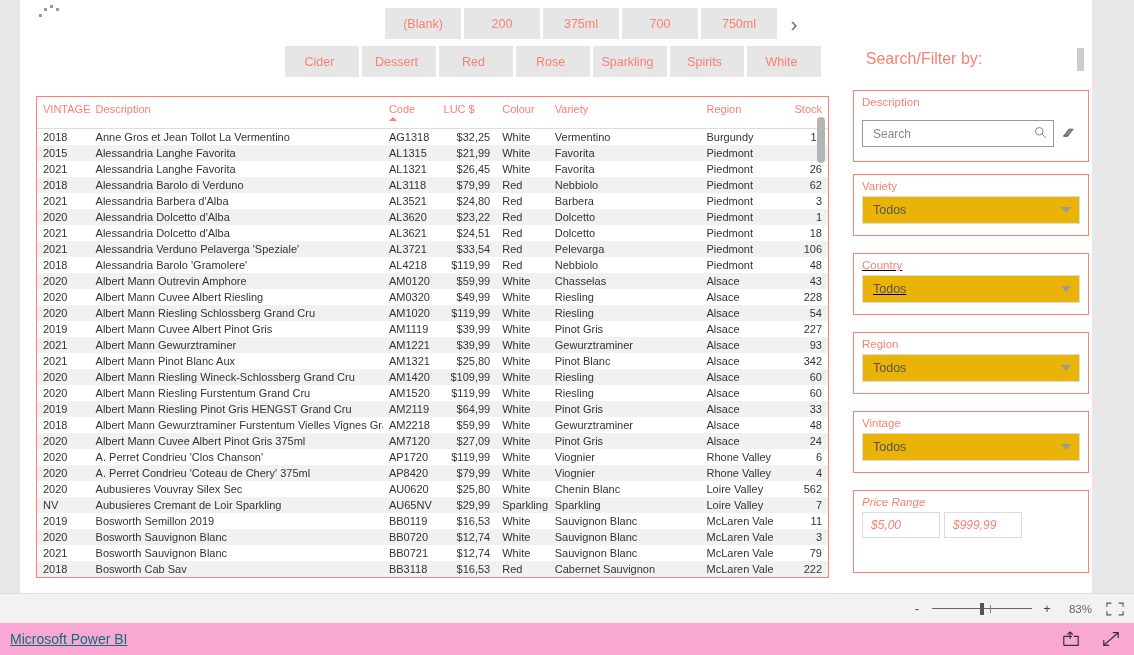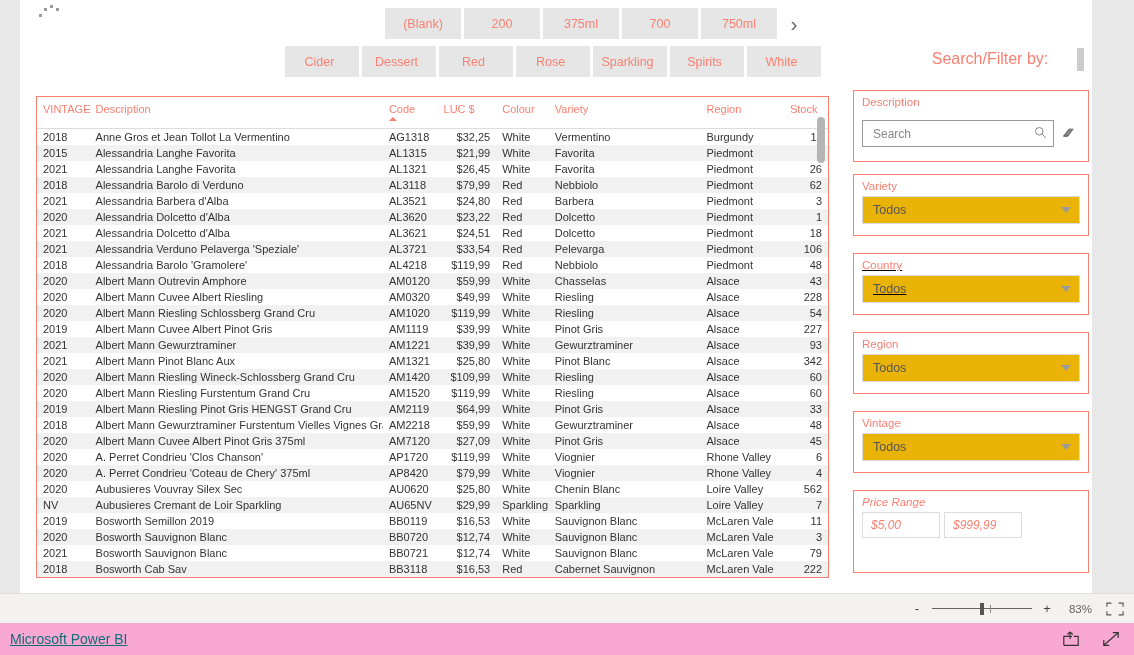--- a/index.html
+++ b/index.html
@@ -87,21 +87,21 @@
   table#grid thead th {
     color: #fa8072;
     font-weight: normal;
     font-size: 11px;
     text-align: left;
     padding: 6px 6px 7px 6px;
     border-bottom: 1px solid #ddd;
     vertical-align: top;
     white-space: nowrap;
   }
-  table#grid thead th.num { text-align: center; }
+  table#grid thead th.num { text-align: right; }
   .sort-caret {
     display: block;
     width: 0; height: 0;
     border-left: 4px solid transparent;
     border-right: 4px solid transparent;
     border-bottom: 4px solid #fa8072;
     margin-top: 2px;
   }
   table#grid tbody td {
     padding: 2px 6px;
@@ -134,21 +134,21 @@
   }
   #table-scroll .thumb {
     position: absolute; top: 0; left: 0;
     width: 8px; height: 46px;
     background: #b5b5b5; border-radius: 4px;
   }
 
   
   #filter-title {
     position: absolute;
-    left: 860px; top: 50px;
+    left: 794px; top: 50px;
     width: 220px;
     text-align: center;
     color: #fa8072;
     font-size: 16px;
   }
   #panel-handle {
     position: absolute;
     left: 1057px; top: 48px;
     width: 7px; height: 23px;
     background: #cccccc;
@@ -523,21 +523,21 @@
               <td class="num">48</td>
             </tr>
             <tr>
               <td>2020</td>
               <td>Albert Mann Cuvee Albert Pinot Gris 375ml</td>
               <td>AM7120</td>
               <td class="num">$27,09</td>
               <td>White</td>
               <td>Pinot Gris</td>
               <td>Alsace</td>
-              <td class="num">45</td>
+              <td class="num">24</td>
             </tr>
             <tr>
               <td>2020</td>
               <td>A. Perret Condrieu 'Clos Chanson'</td>
               <td>AP1720</td>
               <td class="num">$119,99</td>
               <td>White</td>
               <td>Viognier</td>
               <td>Rhone Valley</td>
               <td class="num">6</td>

